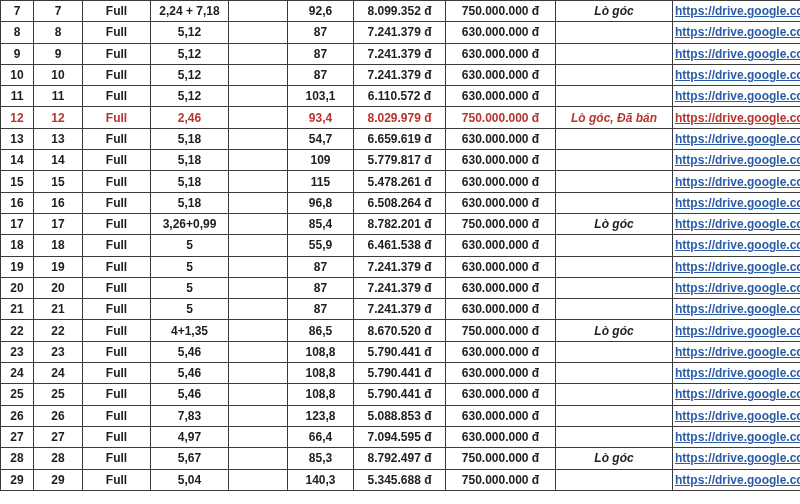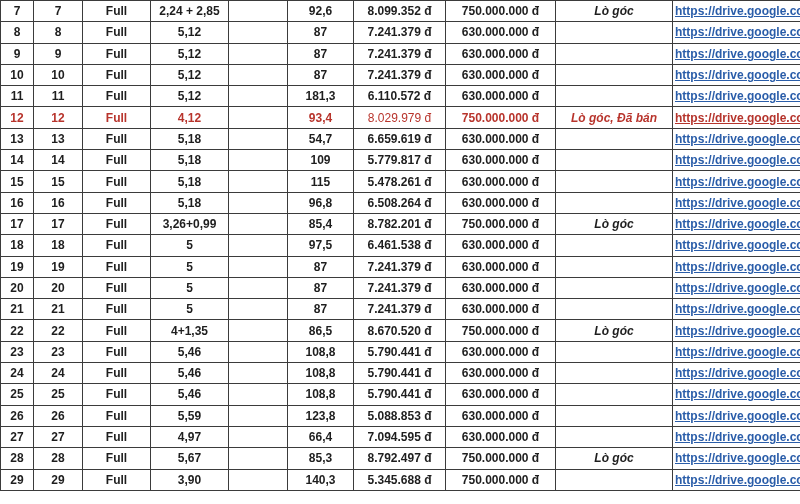--- a/index.html
+++ b/index.html
@@ -34,21 +34,21 @@
   td.col-note { font-weight: 700; font-style: italic; }
   td.col-link { text-align: left; padding-left: 3px; }
   td.col-link a {
     color: #2a5da9;
     font-weight: 700;
     text-decoration: underline;
     white-space: nowrap;
     cursor: pointer;
   }
   tr.sold td { color: #b8342c; }
-  tr.sold td.col-unit_price { font-weight: 400; }
+  tr.sold td.col-unit_price { font-weight: 700; }
   tr.sold td.col-link a { color: #b5342c; }
 </style>
 </head>
 <body>
 
 <div class="viewport">
   <table class="sheet">
     <colgroup>
       <col style="width:33px">
       <col style="width:49px">
@@ -59,21 +59,21 @@
       <col style="width:92px">
       <col style="width:110px">
       <col style="width:117px">
       <col style="width:128px">
     </colgroup>
     <tbody>
         <tr>
           <td class="col-stt">7</td>
           <td class="col-lot">7</td>
           <td class="col-status">Full</td>
-          <td class="col-measure">2,24 + 2,85</td>
+          <td class="col-measure">2,24 + 7,18</td>
           <td class="col-spacer"></td>
           <td class="col-area">92,6</td>
           <td class="col-unit_price">8.099.352 đ</td>
           <td class="col-total_price">750.000.000 đ</td>
           <td class="col-note">Lò góc</td>
           <td class="col-link"><a>https://drive.google.co</a></td>
         </tr>
         <tr>
           <td class="col-stt">8</td>
           <td class="col-lot">8</td>
@@ -109,31 +109,31 @@
           <td class="col-total_price">630.000.000 đ</td>
           <td class="col-note"></td>
           <td class="col-link"><a>https://drive.google.co</a></td>
         </tr>
         <tr>
           <td class="col-stt">11</td>
           <td class="col-lot">11</td>
           <td class="col-status">Full</td>
           <td class="col-measure">5,12</td>
           <td class="col-spacer"></td>
-          <td class="col-area">181,3</td>
+          <td class="col-area">103,1</td>
           <td class="col-unit_price">6.110.572 đ</td>
           <td class="col-total_price">630.000.000 đ</td>
           <td class="col-note"></td>
           <td class="col-link"><a>https://drive.google.co</a></td>
         </tr>
         <tr class="sold">
           <td class="col-stt">12</td>
           <td class="col-lot">12</td>
           <td class="col-status">Full</td>
-          <td class="col-measure">4,12</td>
+          <td class="col-measure">2,46</td>
           <td class="col-spacer"></td>
           <td class="col-area">93,4</td>
           <td class="col-unit_price">8.029.979 đ</td>
           <td class="col-total_price">750.000.000 đ</td>
           <td class="col-note">Lò góc, Đã bán</td>
           <td class="col-link"><a>https://drive.google.co</a></td>
         </tr>
         <tr>
           <td class="col-stt">13</td>
           <td class="col-lot">13</td>
@@ -193,21 +193,21 @@
           <td class="col-total_price">750.000.000 đ</td>
           <td class="col-note">Lò góc</td>
           <td class="col-link"><a>https://drive.google.co</a></td>
         </tr>
         <tr>
           <td class="col-stt">18</td>
           <td class="col-lot">18</td>
           <td class="col-status">Full</td>
           <td class="col-measure">5</td>
           <td class="col-spacer"></td>
-          <td class="col-area">97,5</td>
+          <td class="col-area">55,9</td>
           <td class="col-unit_price">6.461.538 đ</td>
           <td class="col-total_price">630.000.000 đ</td>
           <td class="col-note"></td>
           <td class="col-link"><a>https://drive.google.co</a></td>
         </tr>
         <tr>
           <td class="col-stt">19</td>
           <td class="col-lot">19</td>
           <td class="col-status">Full</td>
           <td class="col-measure">5</td>
@@ -287,21 +287,21 @@
           <td class="col-area">108,8</td>
           <td class="col-unit_price">5.790.441 đ</td>
           <td class="col-total_price">630.000.000 đ</td>
           <td class="col-note"></td>
           <td class="col-link"><a>https://drive.google.co</a></td>
         </tr>
         <tr>
           <td class="col-stt">26</td>
           <td class="col-lot">26</td>
           <td class="col-status">Full</td>
-          <td class="col-measure">5,59</td>
+          <td class="col-measure">7,83</td>
           <td class="col-spacer"></td>
           <td class="col-area">123,8</td>
           <td class="col-unit_price">5.088.853 đ</td>
           <td class="col-total_price">630.000.000 đ</td>
           <td class="col-note"></td>
           <td class="col-link"><a>https://drive.google.co</a></td>
         </tr>
         <tr>
           <td class="col-stt">27</td>
           <td class="col-lot">27</td>
@@ -323,21 +323,21 @@
           <td class="col-area">85,3</td>
           <td class="col-unit_price">8.792.497 đ</td>
           <td class="col-total_price">750.000.000 đ</td>
           <td class="col-note">Lò góc</td>
           <td class="col-link"><a>https://drive.google.co</a></td>
         </tr>
         <tr>
           <td class="col-stt">29</td>
           <td class="col-lot">29</td>
           <td class="col-status">Full</td>
-          <td class="col-measure">3,90</td>
+          <td class="col-measure">5,04</td>
           <td class="col-spacer"></td>
           <td class="col-area">140,3</td>
           <td class="col-unit_price">5.345.688 đ</td>
           <td class="col-total_price">750.000.000 đ</td>
           <td class="col-note"></td>
           <td class="col-link"><a>https://drive.google.co</a></td>
         </tr>
       </tbody>
   </table>
 </div>

